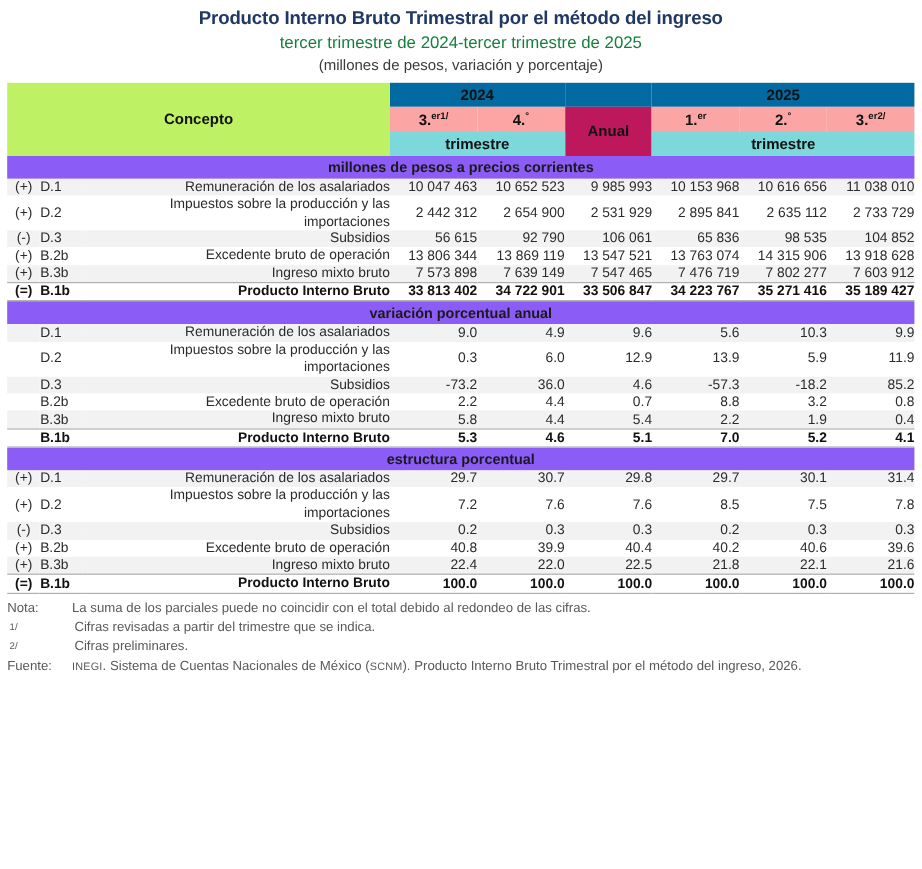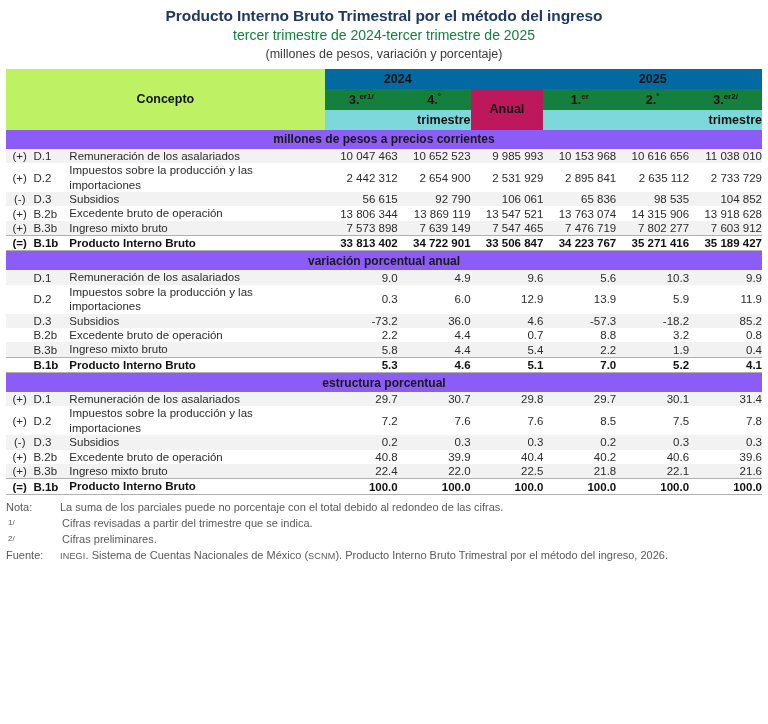--- a/index.html
+++ b/index.html
@@ -58,21 +58,21 @@
   }
 
   
   col.c-sign { width: 26px; }
   col.c-code { width: 34px; }
   col.c-desc { width: 242px; }
   col.c-num  { width: 69px; }
 
   
   .hd-teal   { background: #0369a1; }
-  .hd-teal-l { background: #15803d; }
+  .hd-teal-l { background: #fca5a5; }
   .hd-concepto {
     background: #bef264;
     font-weight: bold;
     font-size: 12.5px;
     text-align: center;
     color: #111;
     border-right: 2px solid #ffffff;
   }
   .hd-year {
     font-weight: bold;
@@ -97,21 +97,21 @@
     font-size: 12.5px;
     text-align: center;
     color: #111;
     border-left: 2px solid #ffffff;
     border-right: 2px solid #ffffff;
   }
   .hd-trim {
     background: #7dd8dc;
     font-weight: bold;
     font-size: 12.5px;
-    text-align: right;
+    text-align: center;
     color: #111;
     height: 20px;
   }
   .sep-v { border-right: 2px solid #ffffff; }
   .sep-l { border-left: 2px solid #ffffff; }
 
   
   .sec-band {
     background: #8b5cf6;
     font-weight: bold;
@@ -137,21 +137,21 @@
     padding: 3px 0;
   }
   td.code {
     font-size: 11.5px;
     text-align: left;
     color: #2b2b2b;
     padding: 3px 0 3px 2px;
   }
   td.desc {
     font-size: 11.5px;
-    text-align: left;
+    text-align: right;
     color: #2b2b2b;
     padding: 3px 6px 3px 5px;
     line-height: 1.25;
   }
   td.num {
     font-size: 11.5px;
     text-align: right;
     color: #2b2b2b;
     padding: 3px 6px 3px 2px;
     white-space: nowrap;
@@ -435,21 +435,21 @@
           <td class="num tbl-bottom-edge">100.0</td>
           <td class="num tbl-bottom-edge">100.0</td>
         </tr>
       </tbody>
   </table>
 
   <div class="notes">
     <div id="notes-list">
         <div class="note-row">
           <div class="note-label">Nota:</div>
-          <div class="note-text">La suma de los parciales puede no porcentaje con el total debido al redondeo de las cifras.</div>
+          <div class="note-text">La suma de los parciales puede no coincidir con el total debido al redondeo de las cifras.</div>
         </div>
         <div class="note-row">
           <div class="note-label sup-mark">1/</div>
           <div class="note-text">Cifras revisadas a partir del trimestre que se indica.</div>
         </div>
         <div class="note-row">
           <div class="note-label sup-mark">2/</div>
           <div class="note-text">Cifras preliminares.</div>
         </div>
       </div>

